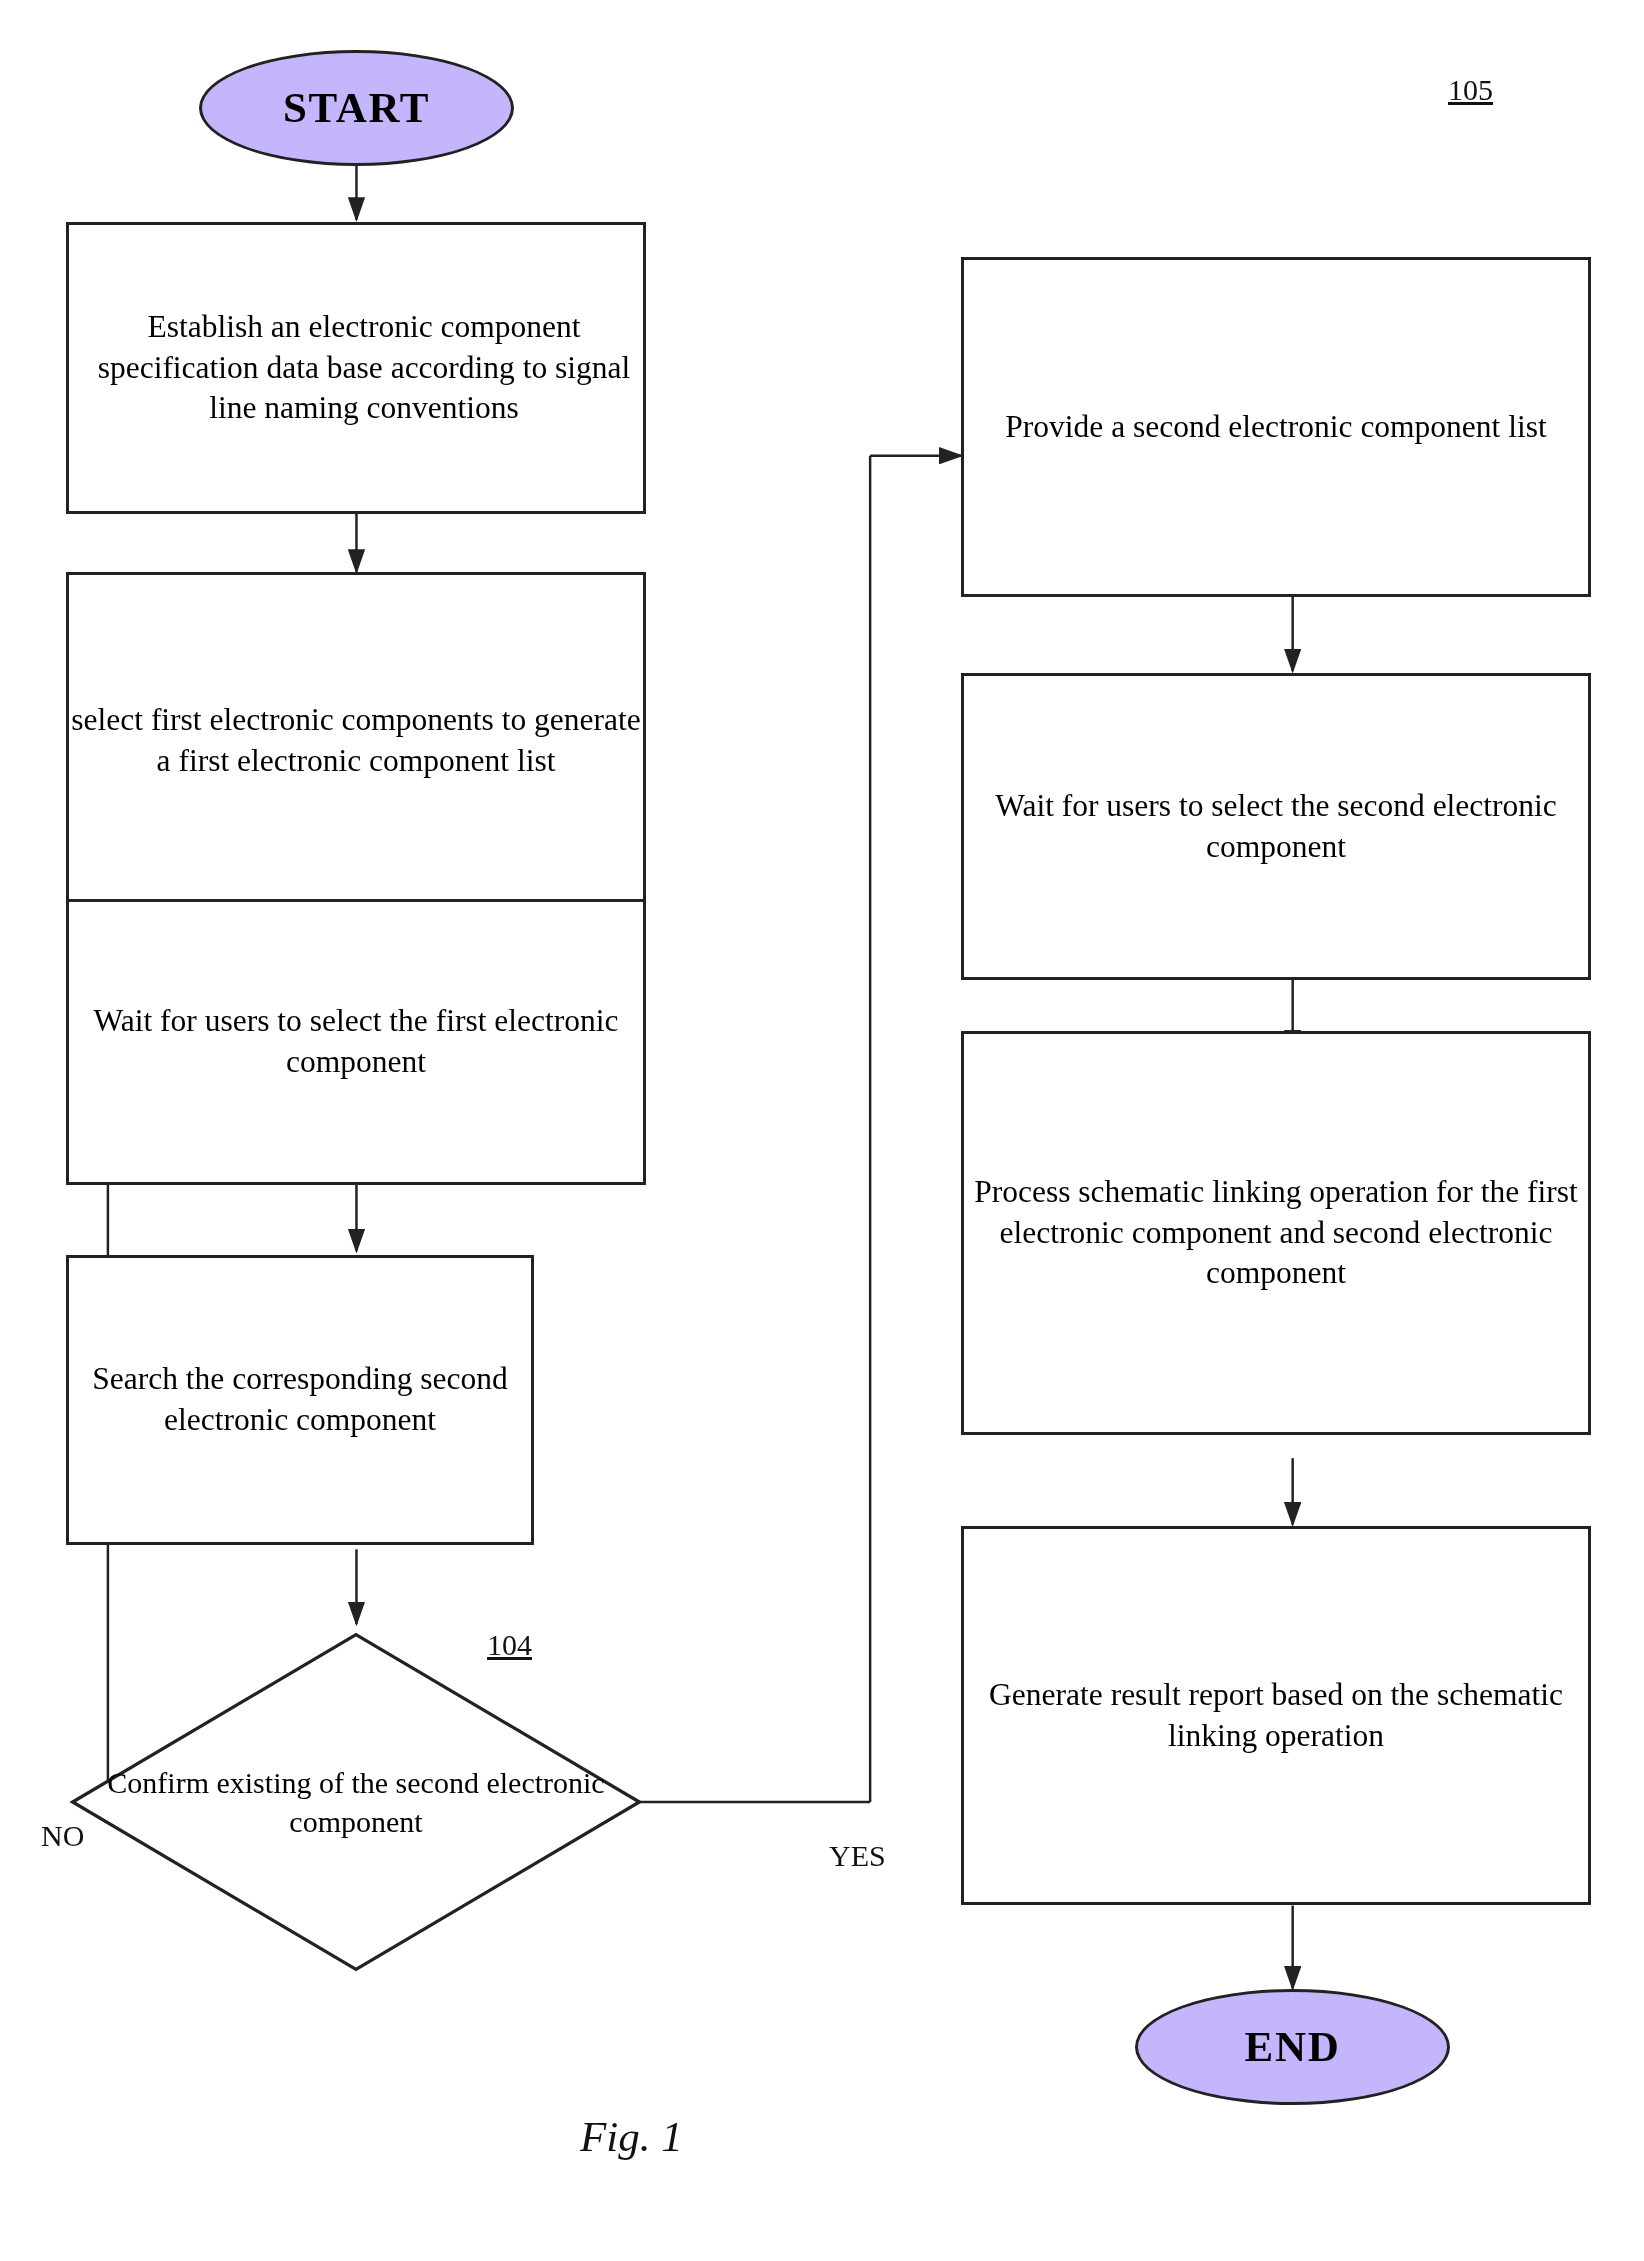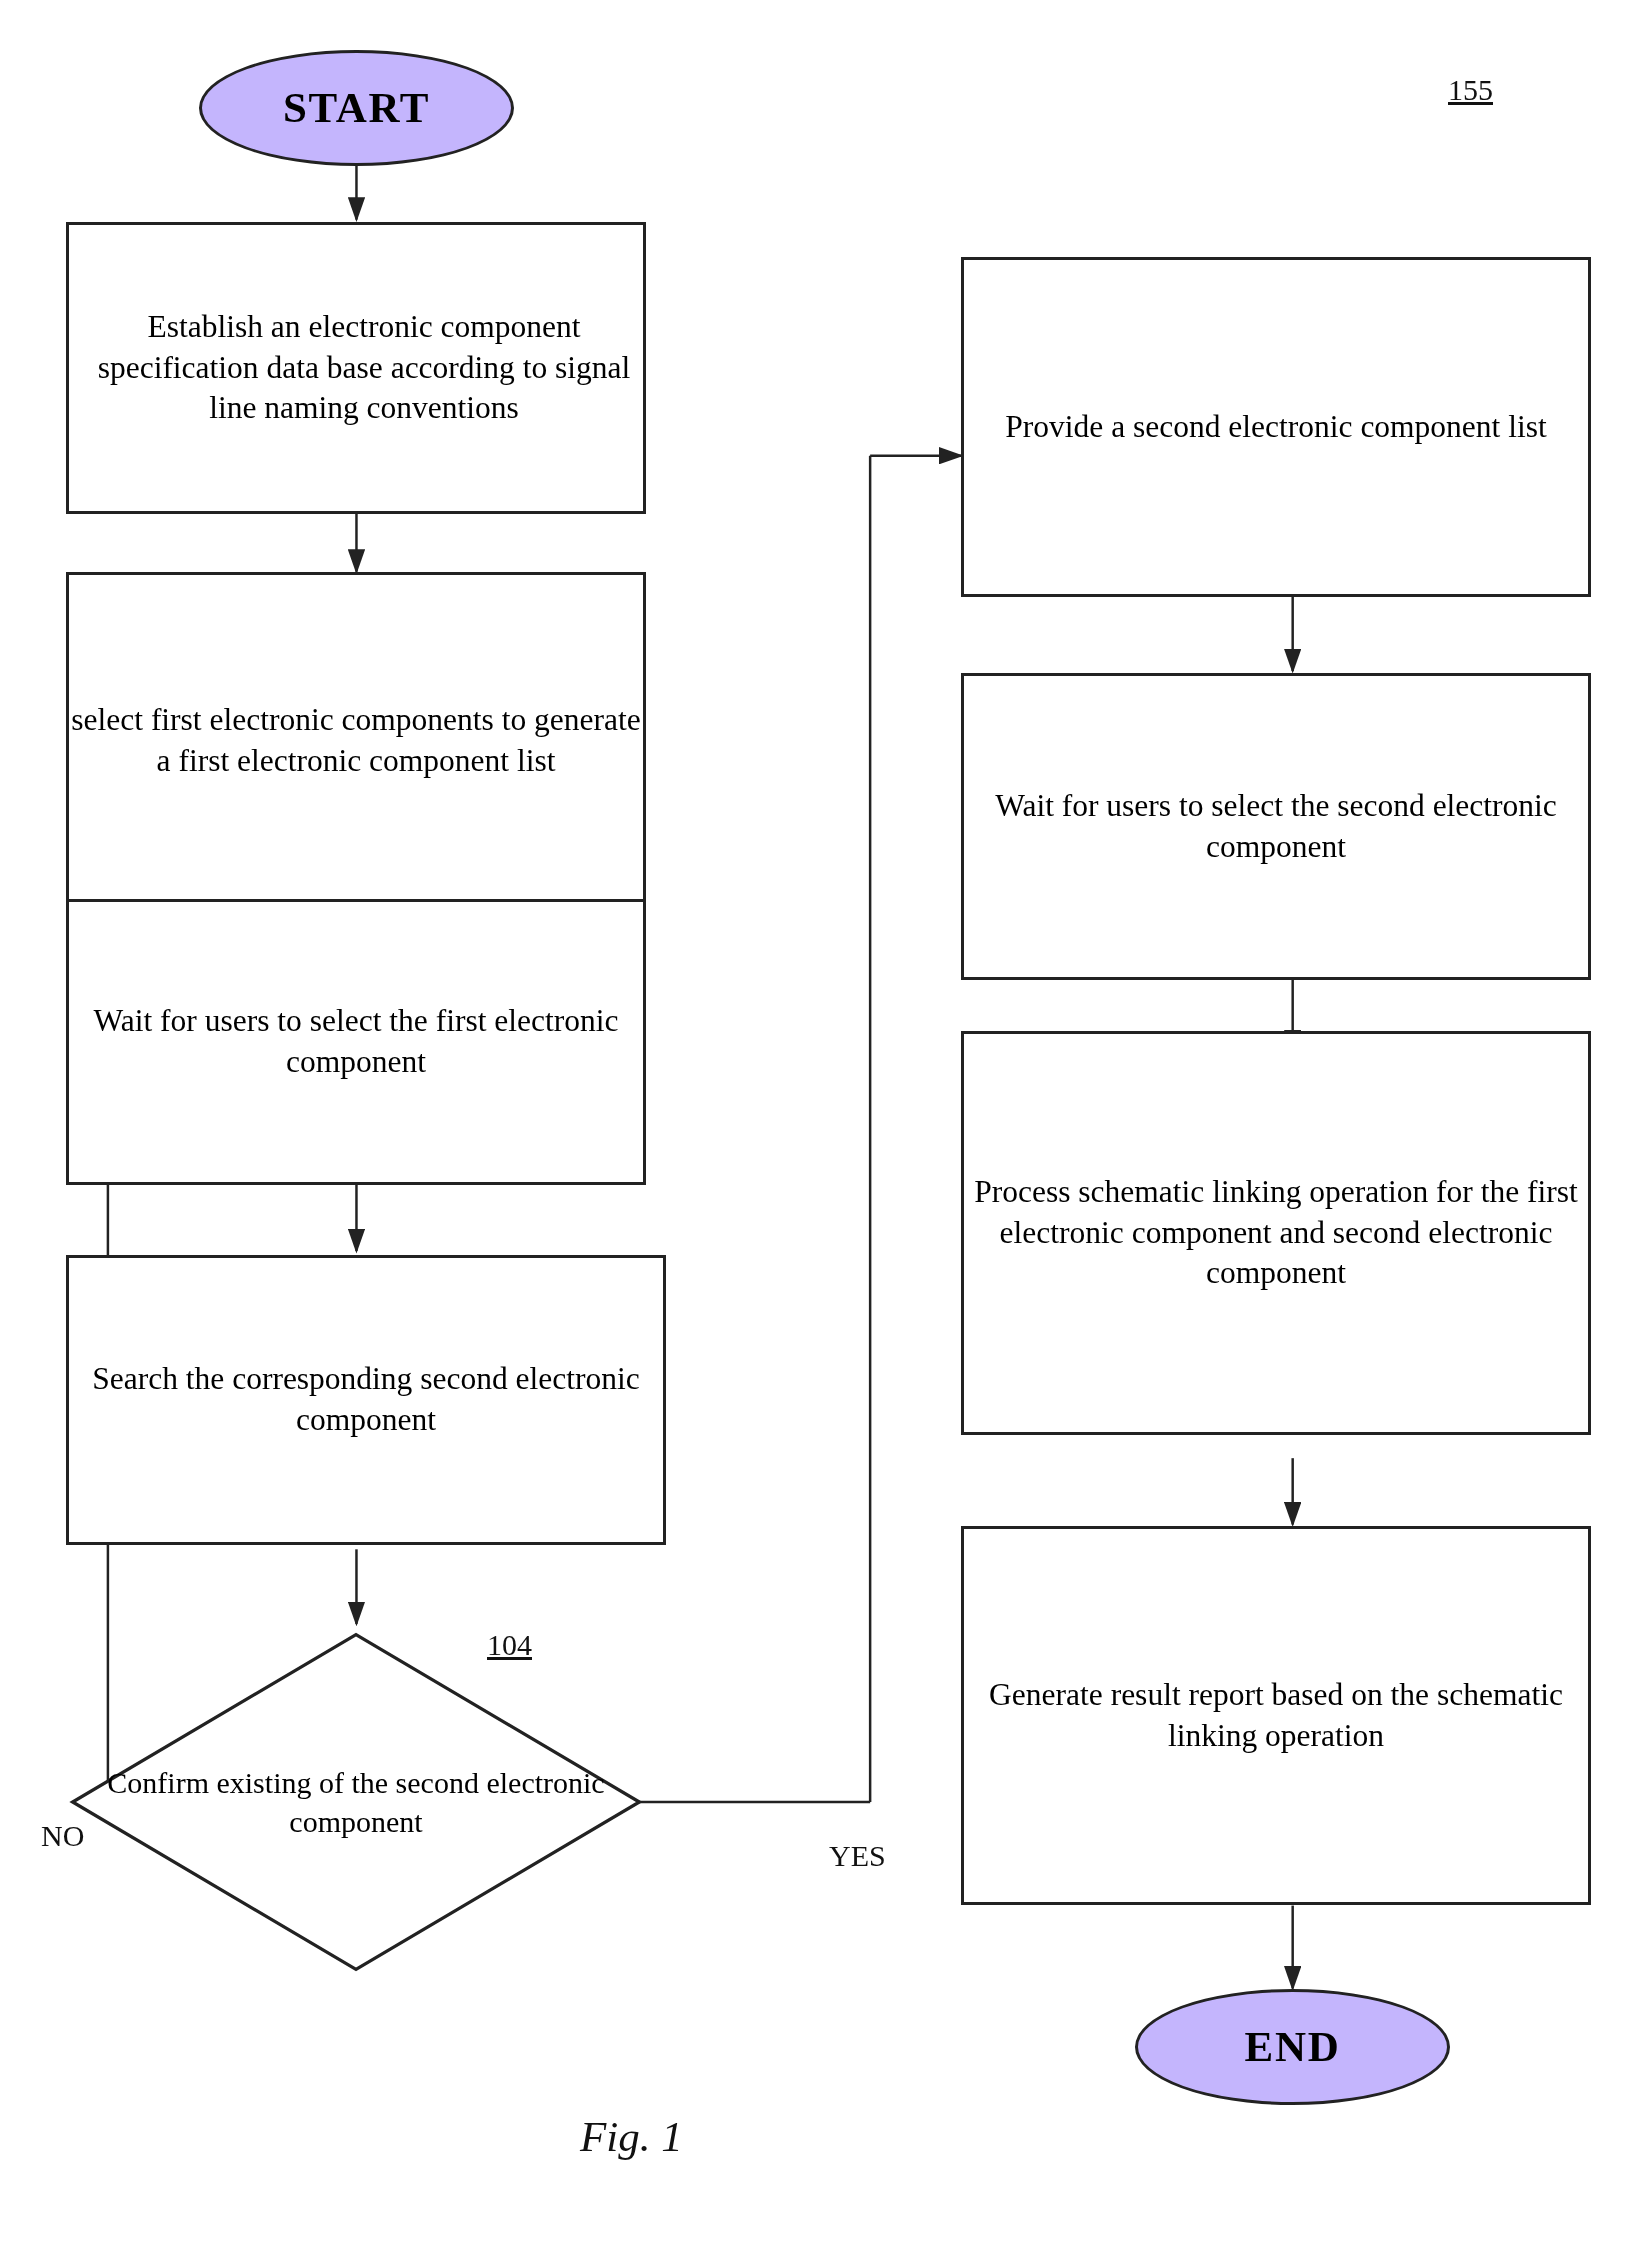--- a/index.html
+++ b/index.html
@@ -151,37 +151,37 @@
   <span class="step-label" style="left:487px; top:222px;">100</span>
   <div class="shape rect" style="left:66px; top:222px; width:580px; height:292px;padding-left:16px;">Establish an electronic component specification data base according to signal line naming conventions</div>
 
   <span class="step-label" style="left:487px; top:572px;">101</span>
   <div class="shape rect" style="left:66px; top:572px; width:580px; height:338px;">select first electronic components to generate a first electronic component list</div>
 
   <span class="step-label" style="left:487px; top:899px;">102</span>
   <div class="shape rect" style="left:66px; top:899px; width:580px; height:286px;">Wait for users to select the first electronic component</div>
 
   <span class="step-label" style="left:487px; top:1255px;">103</span>
-  <div class="shape rect" style="left:66px; top:1255px; width:600px; height:290px;">Search the corresponding second electronic component</div>
+  <div class="shape rect" style="left:66px; top:1255px; width:468px; height:290px;">Search the corresponding second electronic component</div>
 
   <span class="step-label" style="left:487px; top:1628px;">104</span>
   <div class="diamond-wrapper" style="left:66px; top:1628px; width:580px; height:348px;">
     <div class="diamond">
       <svg viewBox="0 0 700 420" xmlns="http://www.w3.org/2000/svg">
         <polygon points="350,8 692,210 350,412 8,210" fill="white" stroke="#222" stroke-width="4"></polygon>
       </svg>
       <div class="diamond-text">Confirm existing of the second electronic component</div>
     </div>
   </div>
 
   <span class="flow-label" style="left:41px; top:1819px;">NO</span>
 
   <span class="flow-label" style="left:829px; top:1839px;">YES</span>
 
-  <span class="step-label" style="left:1448px; top:73px;">155</span>
+  <span class="step-label" style="left:1448px; top:73px;">105</span>
   <div class="shape rect" style="left:961px; top:257px; width:630px; height:340px;">Provide a second electronic component list</div>
 
   <span class="step-label" style="left:1448px; top:673px;">106</span>
   <div class="shape rect" style="left:961px; top:673px; width:630px; height:307px;">Wait for users to select the second electronic component</div>
 
   <span class="step-label" style="left:1448px; top:1054px;">107</span>
   <div class="shape rect" style="left:961px; top:1031px; width:630px; height:404px;">Process schematic linking operation for the first electronic component and second electronic component</div>
 
   <span class="step-label" style="left:1448px; top:1526px;">108</span>
   <div class="shape rect" style="left:961px; top:1526px; width:630px; height:379px;">Generate result report based on the schematic linking operation</div>

